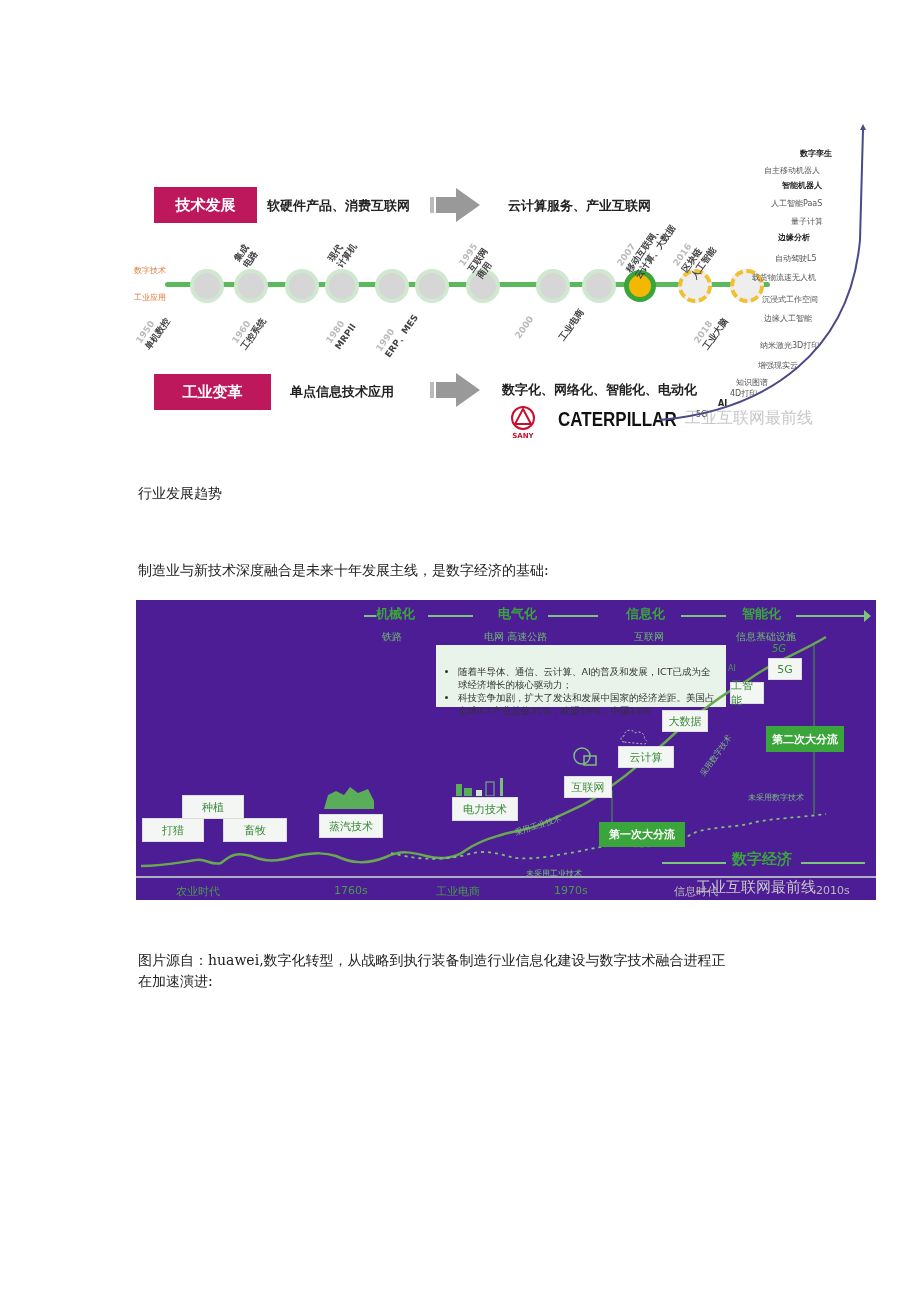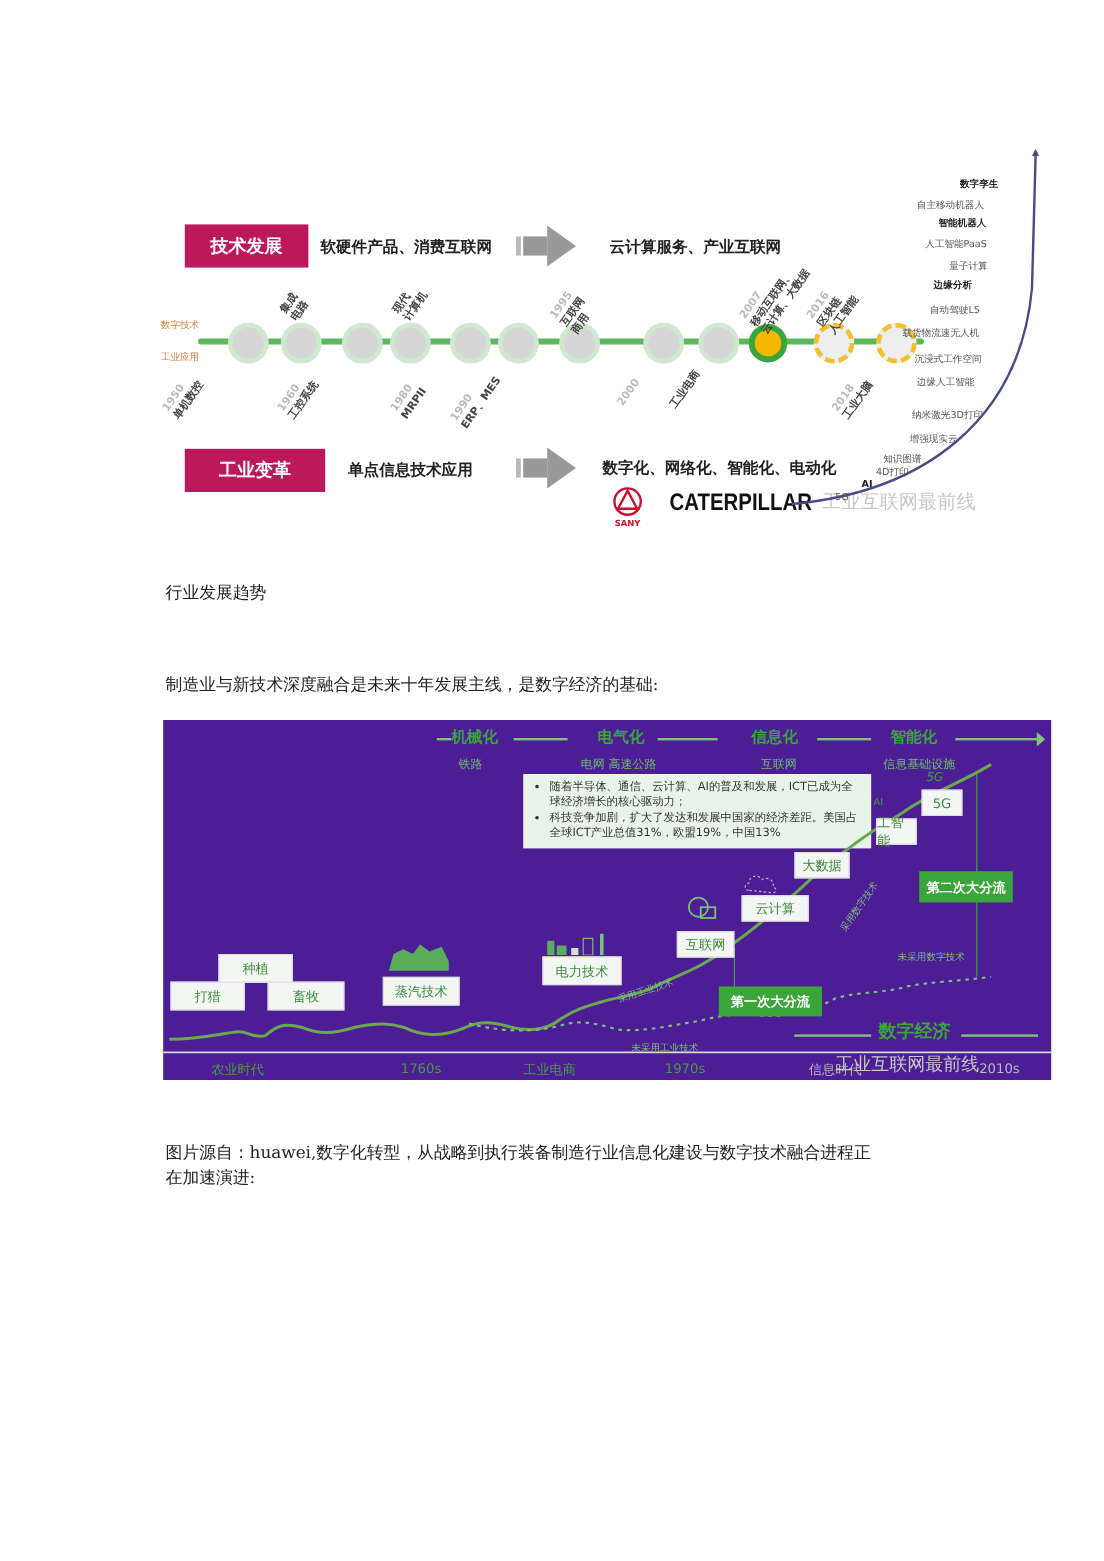--- a/index.html
+++ b/index.html
@@ -25,21 +25,21 @@
   .watermark { position:absolute; font-size:16px; color:#c8c8c8; white-space:nowrap; }
 
   
   .para { position:absolute; font-family:"DejaVu Serif", serif; font-size:14px; color:#222; white-space:nowrap; }
 
   
   .fig2 { position:absolute; left:136px; top:600px; width:740px; height:300px; background:#4c1d95; }
   .era { position:absolute; font-size:13px; font-weight:bold; color:#3aa53a; }
   .era-sub { position:absolute; font-size:10px; color:#6cbb6c; }
   .dash-line { position:absolute; height:2px; background:#7cc47c; }
-  .info-box { position:absolute; background:#e8f4ea; font-size:9.5px; color:#333; line-height:13px; padding:4px 8px; box-sizing:border-box; }
+  .info-box { position:absolute; background:#e8f4ea; font-size:9.5px; color:#333; line-height:13px; padding:20px 8px; box-sizing:border-box; }
   .info-box ul { margin:0; padding-left:14px; }
   .tag { position:absolute; border:1px solid #ddd; background:#f4f6f4; font-size:11px; color:#3a8a3a; display:flex; align-items:center; justify-content:center; }
   .diverge { position:absolute; background:#3aa53a; color:#fff; font-size:11px; font-weight:bold; display:flex; align-items:center; justify-content:center; }
   .axis-label { position:absolute; font-size:11px; color:#4a9a4a; }
   .curve-note { position:absolute; font-size:8px; color:#7cbf7c; white-space:nowrap; }
   .digi-econ { position:absolute; font-size:15px; font-weight:bold; color:#3aa53a; }
 </style>
 </head>
 <body>
 

